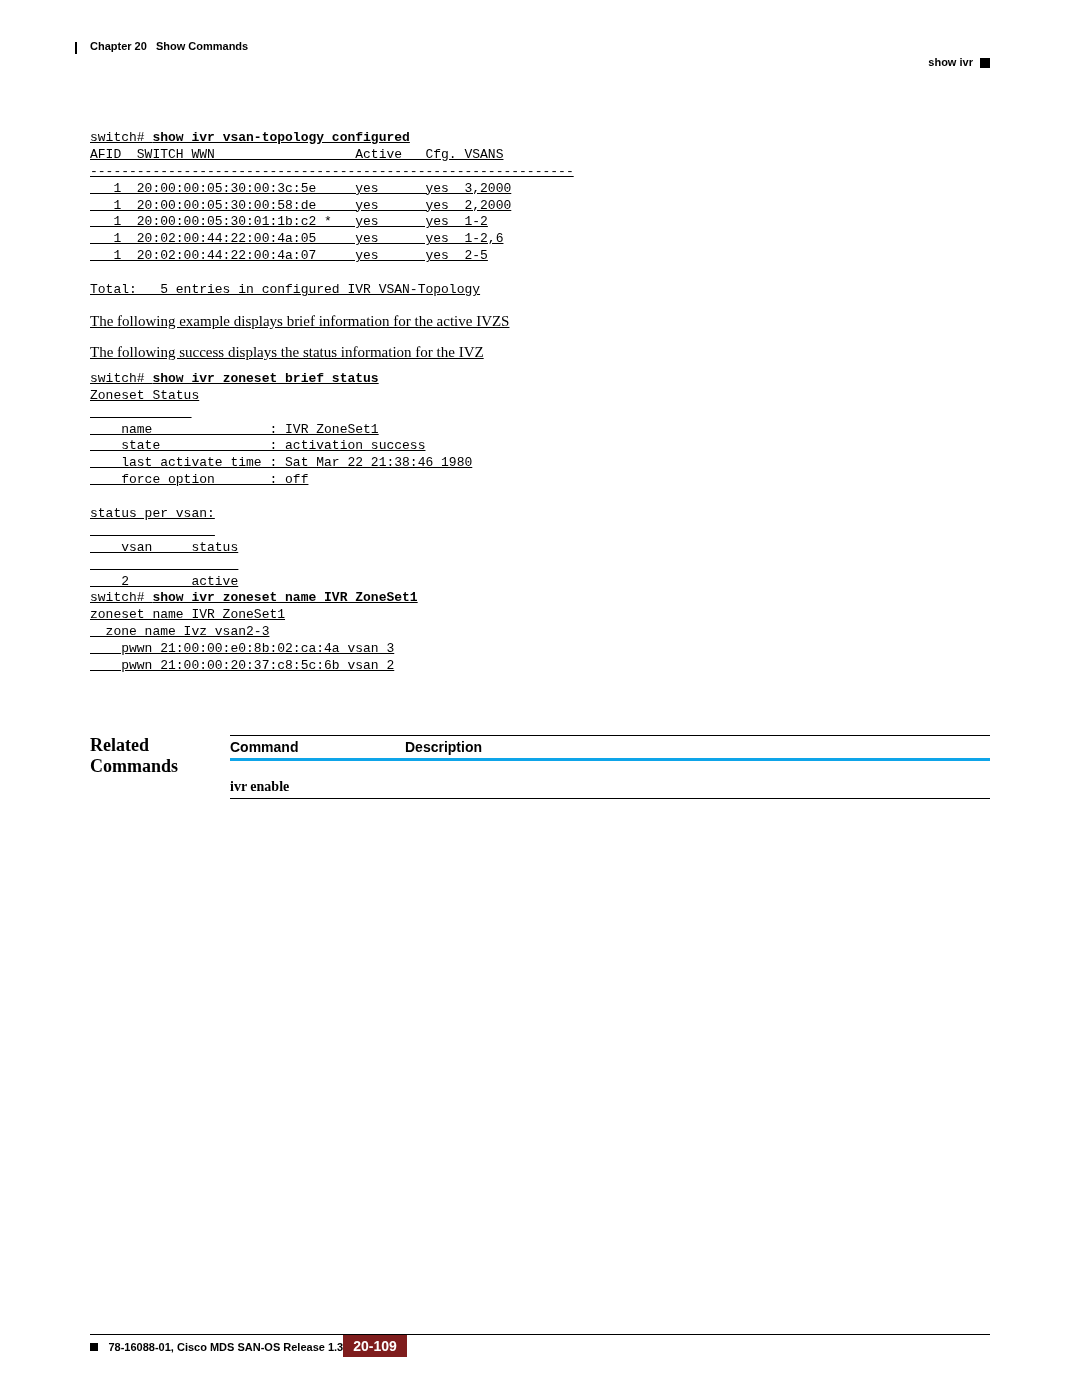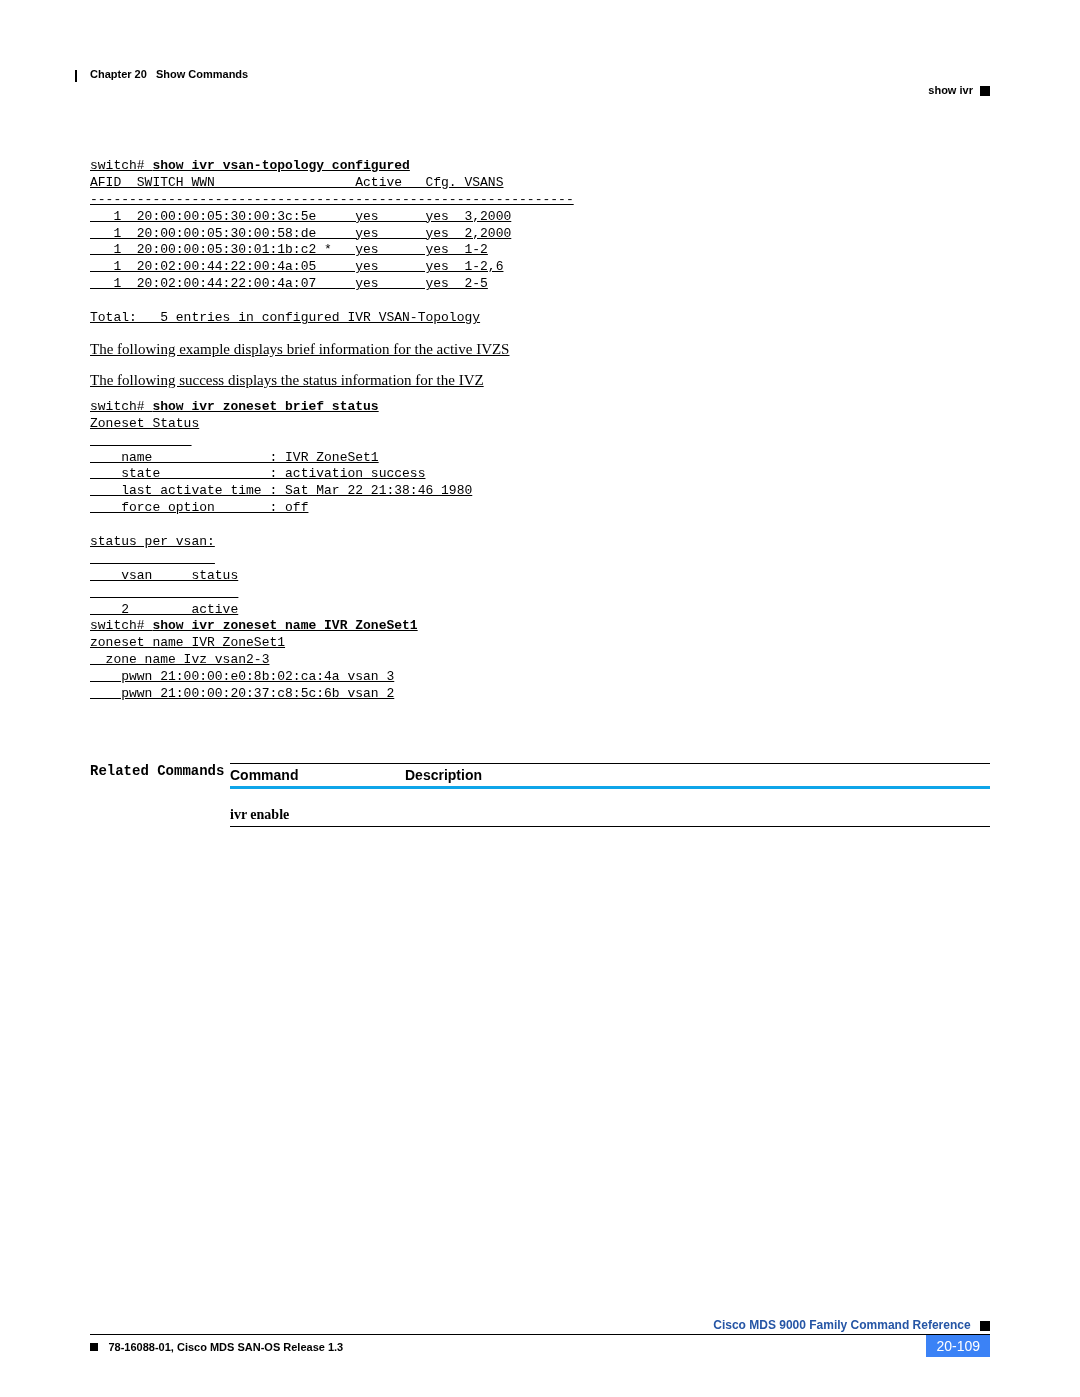--- a/index.html
+++ b/index.html
@@ -24,21 +24,20 @@
       position: absolute;
       left: -15px;
       top: 2px;
       width: 2px;
       height: 12px;
       background: #000;
     }
     .chapter-line {
       font-size: 11px;
       font-weight: bold;
-      margin-top: 28px;
     }
     .chapter-num {
       margin-right: 6px;
     }
     .section-label-row {
       text-align: right;
       margin-top: 4px;
       font-size: 11px;
       font-weight: bold;
     }
@@ -70,22 +69,22 @@
       margin: 14px 0 10px 0;
     }
     .related-wrap {
       margin-top: 60px;
       display: flex;
       align-items: flex-start;
     }
     .related-label {
       width: 140px;
       font-weight: bold;
-      font-size: 14px;
-      font-family: Liberation Mono, monospace;
+      font-size: 18px;
+      font-family: Liberation Serif, serif;
     }
     .rel-table {
       flex: 1;
     }
     .rel-header-row {
       border-top: 1.5px solid #000;
       border-bottom: 3px solid #0ea5e9;
       display: flex;
       padding: 3px 0;
     }
@@ -118,21 +117,20 @@
       position: absolute;
       bottom: 40px;
       left: 90px;
       right: 90px;
     }
     .footer-line {
       border-top: 1px solid #000;
     }
     .footer-row {
       display: flex;
-      justify-content: space-between;
       align-items: center;
     }
     .footer-ref {
       text-align: right;
       font-size: 12px;
       font-weight: bold;
       color: #2555a5;
       margin-bottom: 2px;
       margin-top: 4px;
     }
@@ -142,23 +140,23 @@
     }
     .footer-release-marker {
       display: inline-block;
       width: 8px;
       height: 8px;
       background: #000;
       vertical-align: middle;
       margin-right: 6px;
     }
     .page-num-box {
-      background: #3b82f6;
+      background: #7f1d1d;
       color: #fff;
-      font-weight: normal;
+      font-weight: bold;
       font-size: 14px;
       padding: 3px 10px;
     }
     .footer-right-marker {
       display: inline-block;
       width: 10px;
       height: 10px;
       background: #000;
       vertical-align: middle;
       margin-left: 6px;
@@ -227,24 +225,20 @@
       <div class="rel-col-cmd">Command</div>
       <div class="rel-col-desc">Description</div>
     </div>
     <div class="rel-body-row">
       <div class="rel-col-cmd cmd-bold-serif">ivr enable</div>
     </div>
   </div>
 </div>
 
 <div class="footer">
-  <div class="footer-ref">
-    <span>Cisco MDS 9000 Family Command Reference</span>
-    <span class="footer-right-marker"></span>
-  </div>
   <div class="footer-line"></div>
   <div class="footer-row">
     <div>
       <span class="footer-release-marker"></span>
       <span class="footer-release">78-16088-01, Cisco MDS SAN-OS Release 1.3</span>
     </div>
     <div class="page-num-box">20-109</div>
   </div>
 </div>
 

